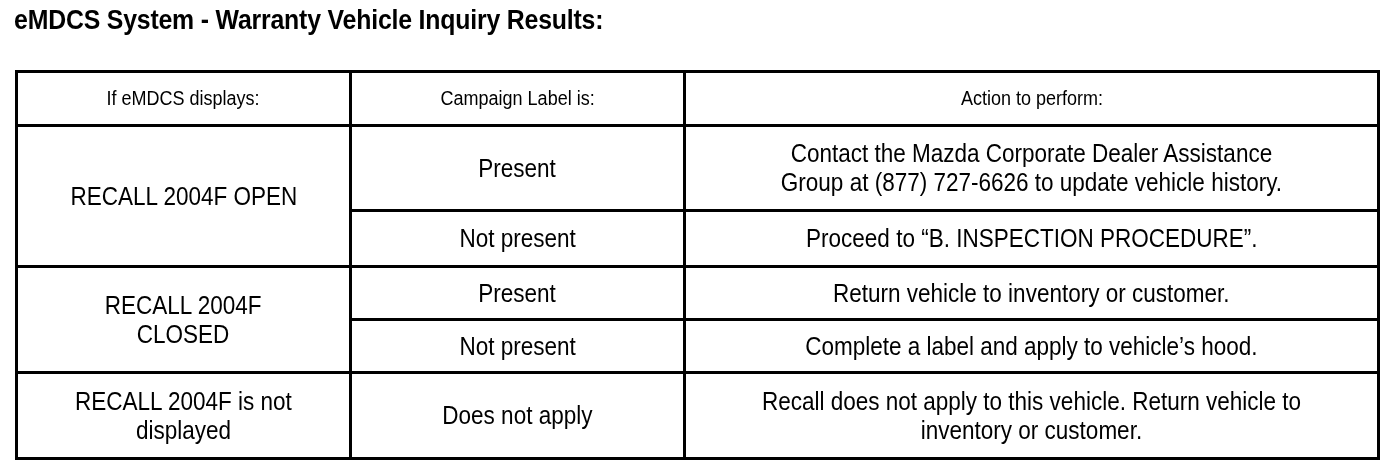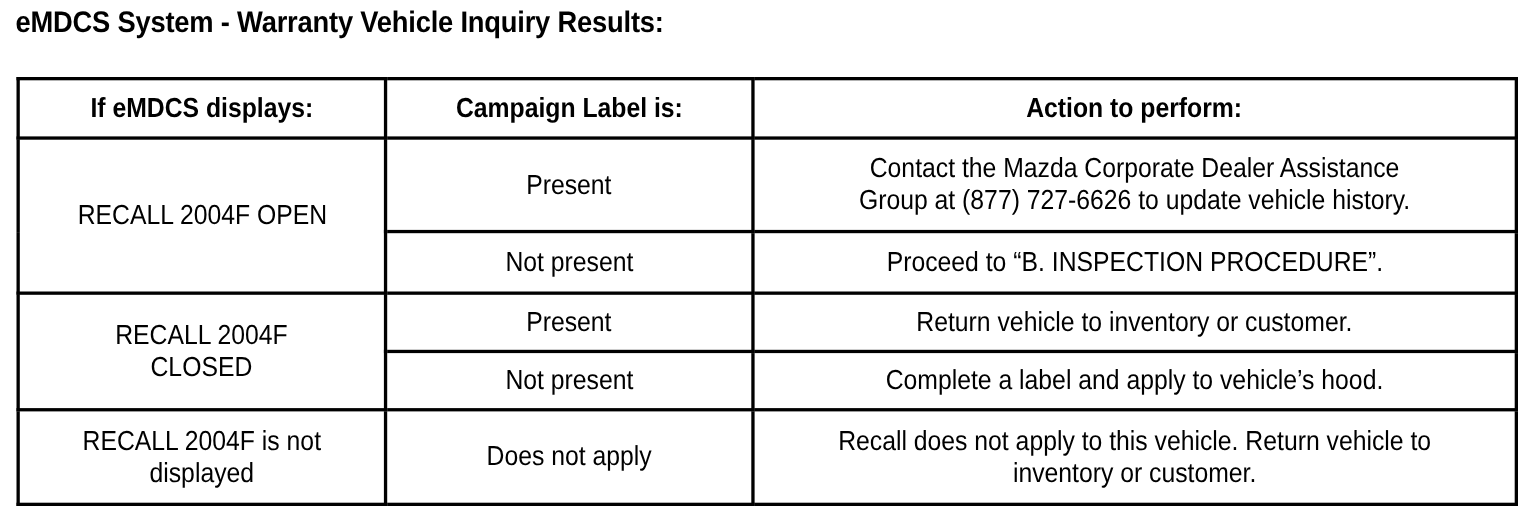--- a/index.html
+++ b/index.html
@@ -56,23 +56,23 @@
     font-weight: normal;
     line-height: 29px;
   }
 
   
   col.c1 { width: 334px; }
   col.c2 { width: 334px; }
   col.c3 { width: 694px; }
 
   .recall-table thead th {
-    font-weight: bold;
+    font-weight: normal;
     height: 51px;
-    font-size: 25px;
+    font-size: 20px;
   }
 
   
   .cond {
     display: inline-block;
     transform: scaleX(0.9);
     transform-origin: center;
     white-space: nowrap;
   }
   .cond-wrap {

